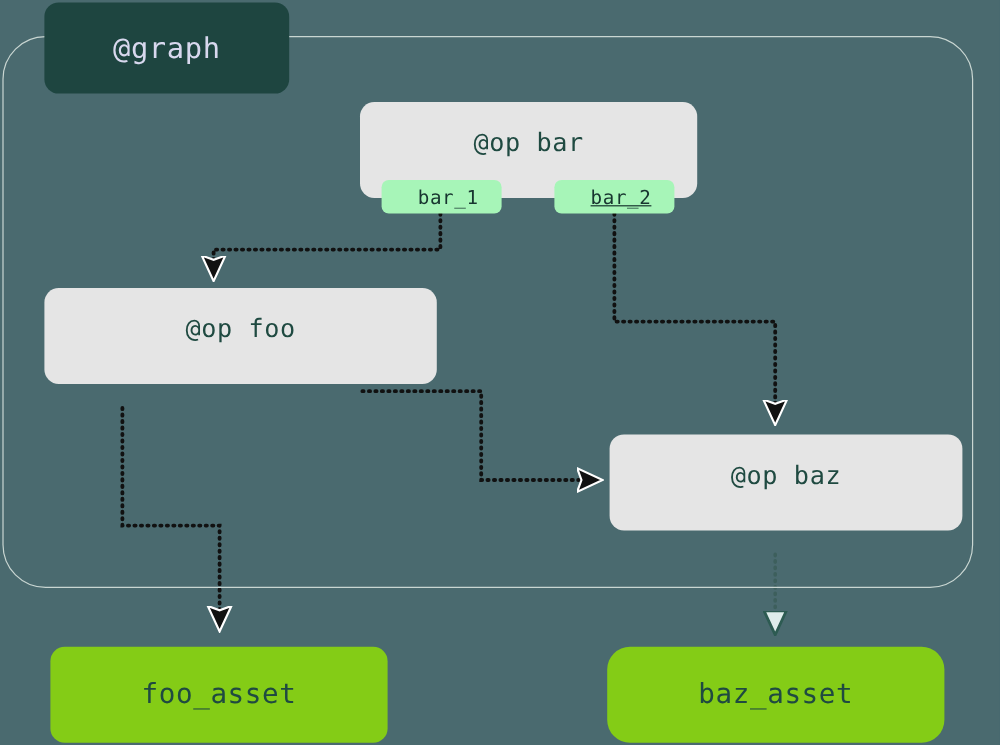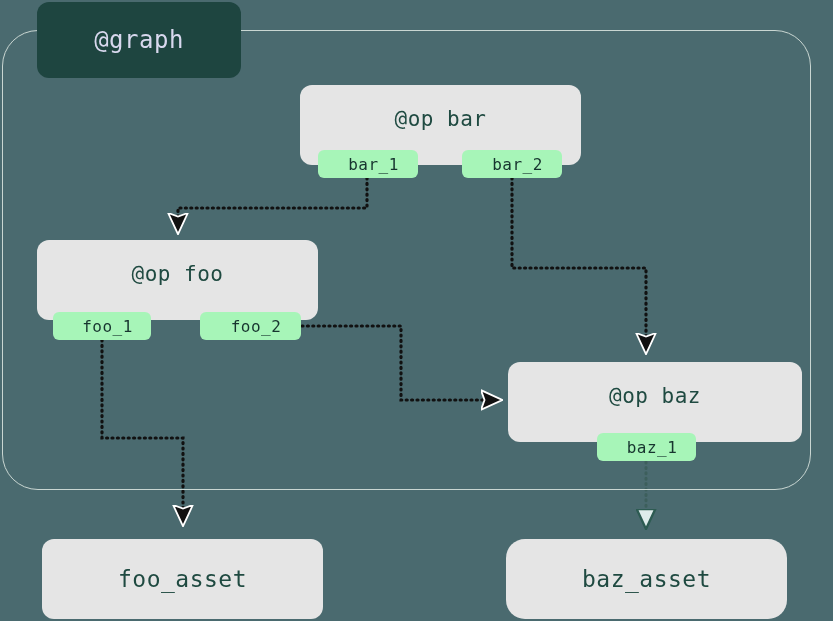--- a/index.html
+++ b/index.html
@@ -84,21 +84,21 @@
     color: #17352f;
     font-size: 16px;
     letter-spacing: 0.5px;
     box-sizing: border-box;
     padding-left: 11px;
   }
 
   
   .asset-node {
     position: absolute;
-    background: #e5e5e5;
+    background: #84cc16;
     border-radius: 12px;
     display: flex;
     align-items: center;
     justify-content: center;
     color: #1f4a41;
     font-size: 23px;
     letter-spacing: 0.5px;
     box-sizing: border-box;
   }
 </style>
@@ -134,32 +134,29 @@
   </svg>
 
   <div class="graph-container"></div>
 
   <div class="graph-label">@graph</div>
 
   <div class="op-node" style="left:300px; top:85px; width:281px; height:80px;">
     <div class="op-title">@op bar</div>
   </div>
   <div class="port" style="left:318px; top:150px; width:100px;">bar_1</div>
-  <div class="port" style="left:462px; top:150px; width:100px;">bar_2</div>
+  <div class="port" style="left:462px; top:150px; width:100px;text-decoration:underline;">bar_2</div>
 
-  <div class="op-node" style="left:37px; top:240px; width:281px; height:80px;">
+  <div class="op-node" style="left:37px; top:240px; width:327px; height:80px;">
     <div class="op-title">@op foo</div>
   </div>
-  <div class="port" style="left:53px; top:312px; width:98px;">foo_1</div>
-  <div class="port" style="left:200px; top:312px; width:101px;">foo_2</div>
 
   <div class="op-node" style="left:508px; top:362px; width:294px; height:80px;">
     <div class="op-title">@op baz</div>
   </div>
-  <div class="port" style="left:597px; top:433px; width:99px;">baz_1</div>
 
   <div class="asset-node" style="left:42px; top:539px; width:281px; height:80px;">
     <span>foo_asset</span>
   </div>
   <div class="asset-node" style="left:506px; top:539px; width:281px; height:80px;border-radius:19px;">
     <span>baz_asset</span>
   </div>
 
 </div>
 

